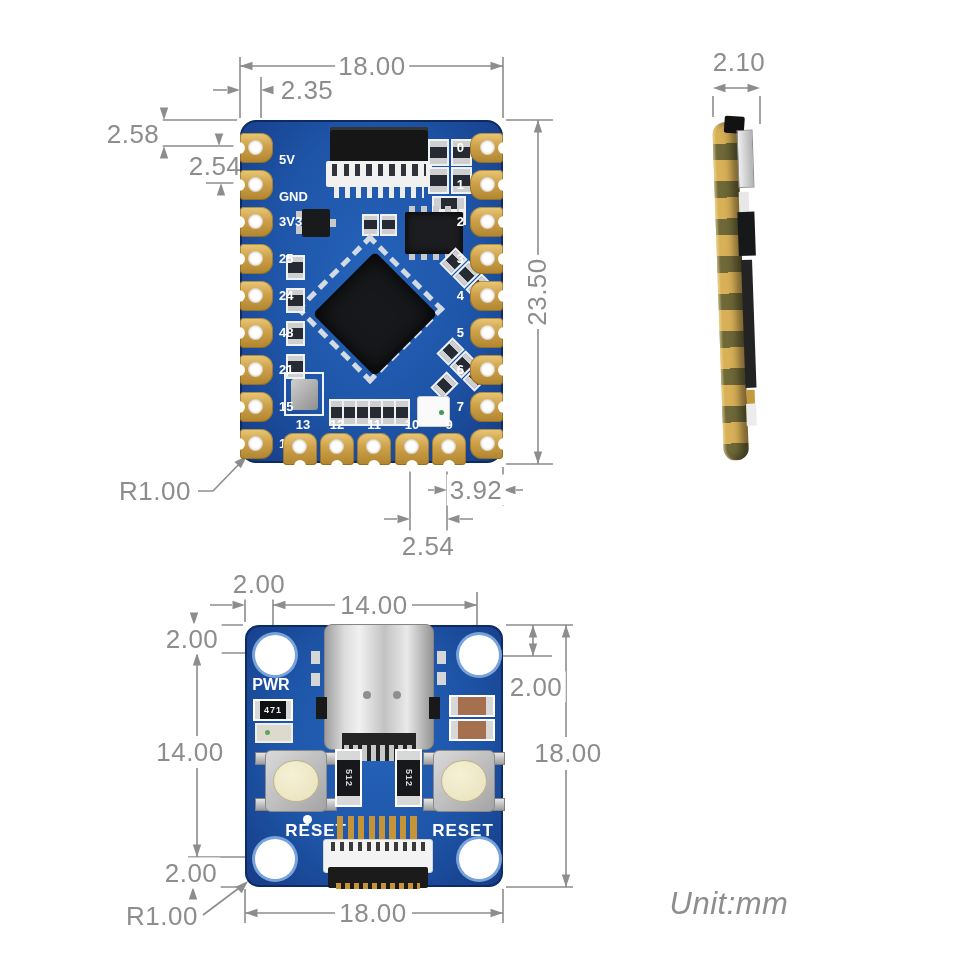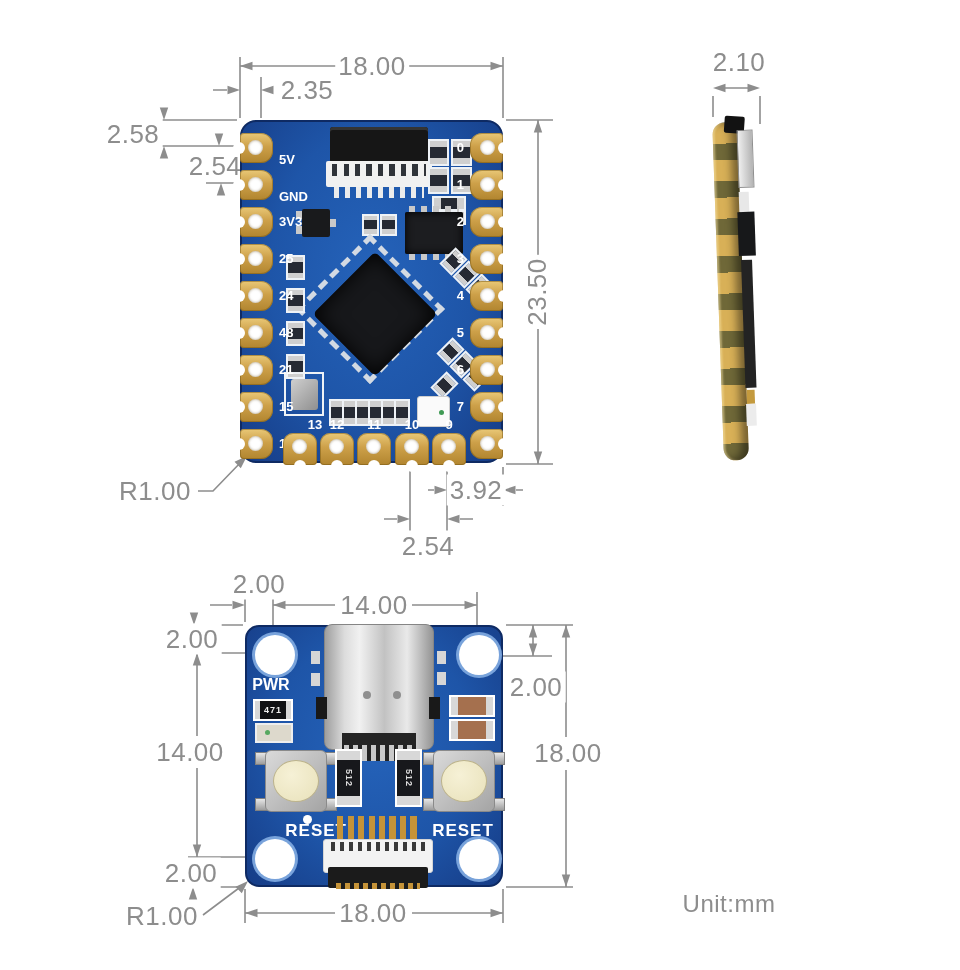--- a/index.html
+++ b/index.html
@@ -3,21 +3,21 @@
 <meta charset="utf-8">
 <style>
   html,body{margin:0;padding:0;background:#fff;}
   #canvas{position:relative;width:960px;height:970px;background:#fff;overflow:hidden;
           font-family:"Liberation Sans",sans-serif;}
   svg.dimsvg{position:absolute;left:0;top:0;pointer-events:none;}
 
   .dim{position:absolute;transform:translate(-50%,-50%);color:var(--dim-gray,#8d8d8d);
        font-size:26px;letter-spacing:.5px;white-space:nowrap;background:#fff;padding:0 3px;}
   .dim.rot{transform:translate(-50%,-50%) rotate(-90deg);}
-  .dim.small{font-size:24px;}
+  .dim.small{font-size:31px;font-style:italic;}
 
   
   .board{position:absolute;box-sizing:border-box;border:2px solid #0e2a63;
          background:radial-gradient(ellipse at 50% 45%, #2563ba 0%, var(--pcb-blue,#1e55a8) 55%, var(--pcb-blue-dark,#163c86) 100%);}
   #topboard{left:240px;top:120px;width:263px;height:343px;border-radius:16px;}
   #botboard{left:245px;top:625px;width:258px;height:262px;border-radius:14px;}
 
   
   .pad{position:absolute;width:33px;height:30px;
        background:linear-gradient(180deg,#e9c877 0%,var(--pad-gold,#cda049) 45%,#b1852f 100%);
@@ -260,21 +260,21 @@
       <span class="pinlab lab-right" style="top: 167px;">4</span>
       <div class="pad pad-right" style="top: 196px;"></div>
       <span class="pinlab lab-right" style="top: 204px;">5</span>
       <div class="pad pad-right" style="top: 233px;"></div>
       <span class="pinlab lab-right" style="top: 241px;">6</span>
       <div class="pad pad-right" style="top: 270px;"></div>
       <span class="pinlab lab-right" style="top: 278px;">7</span>
       <div class="pad pad-right" style="top: 307px;"></div>
       <span class="pinlab lab-right" style="top: 315px;">8</span>
       <div class="pad pad-bottom" style="left: 41px;"></div>
-      <span class="pinlab lab-bottom" style="left: 62px;">13</span>
+      <span class="pinlab lab-bottom" style="left: 50px;">13</span>
       <div class="pad pad-bottom" style="left: 78px;"></div>
       <span class="pinlab lab-bottom" style="left: 84px;">12</span>
       <div class="pad pad-bottom" style="left: 115px;"></div>
       <span class="pinlab lab-bottom" style="left: 121px;">11</span>
       <div class="pad pad-bottom" style="left: 153px;"></div>
       <span class="pinlab lab-bottom" style="left: 159px;">10</span>
       <div class="pad pad-bottom" style="left: 190px;"></div>
       <span class="pinlab lab-bottom" style="left: 196px;">9</span>
     </div>
 

